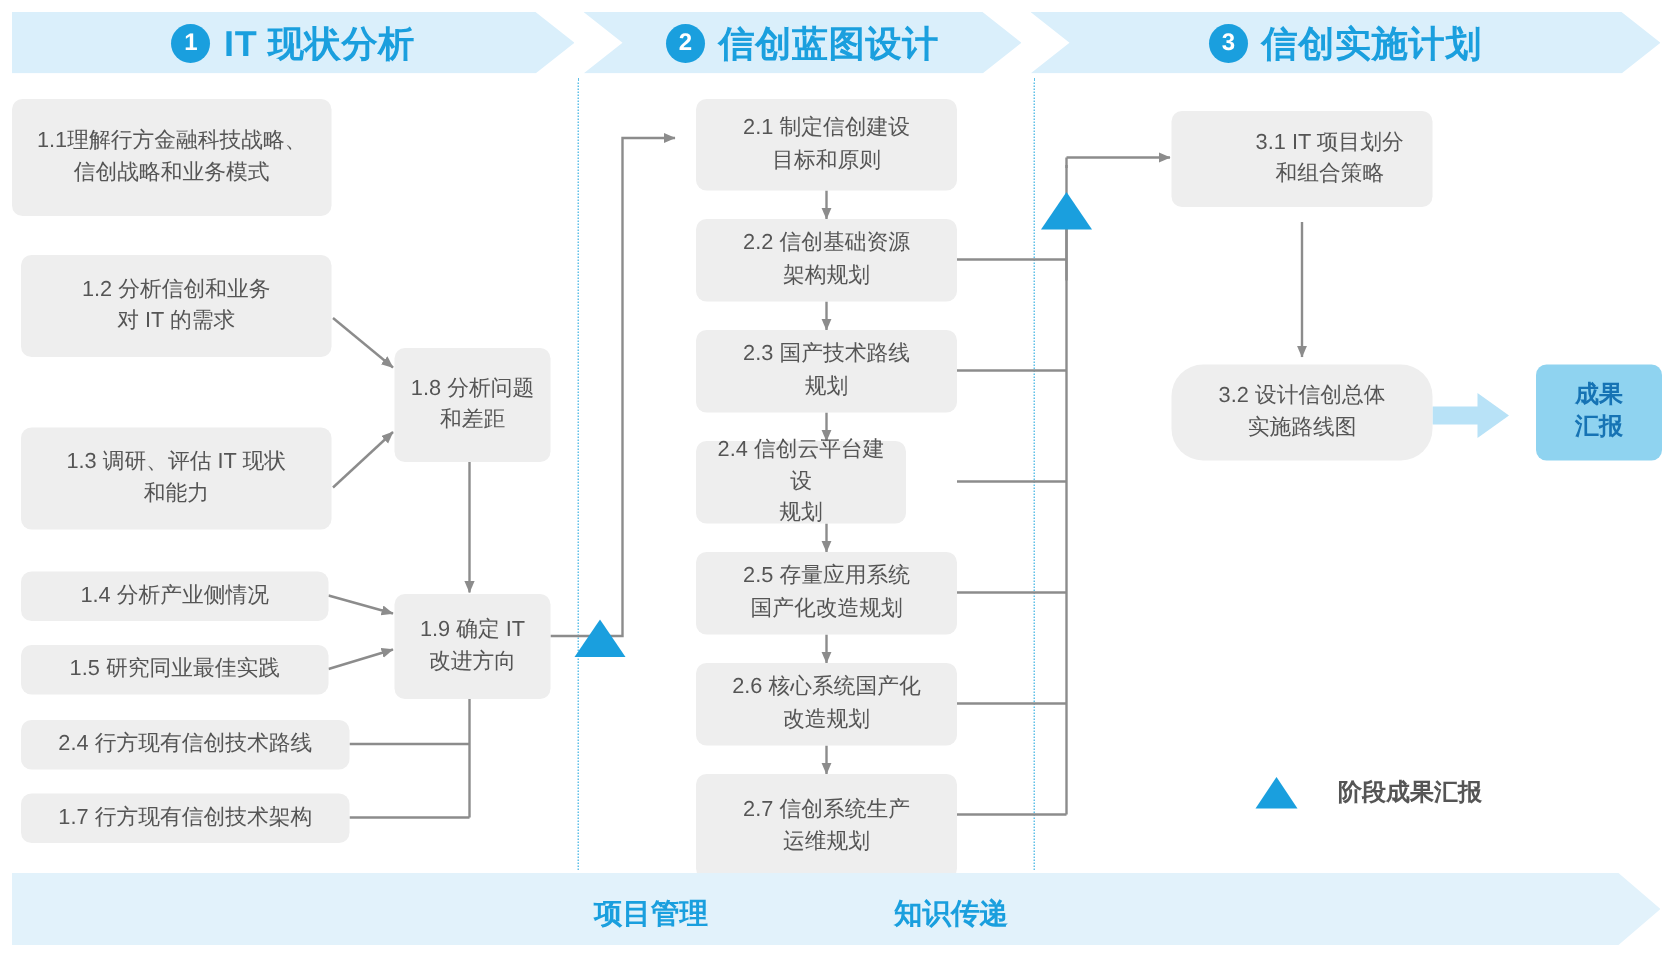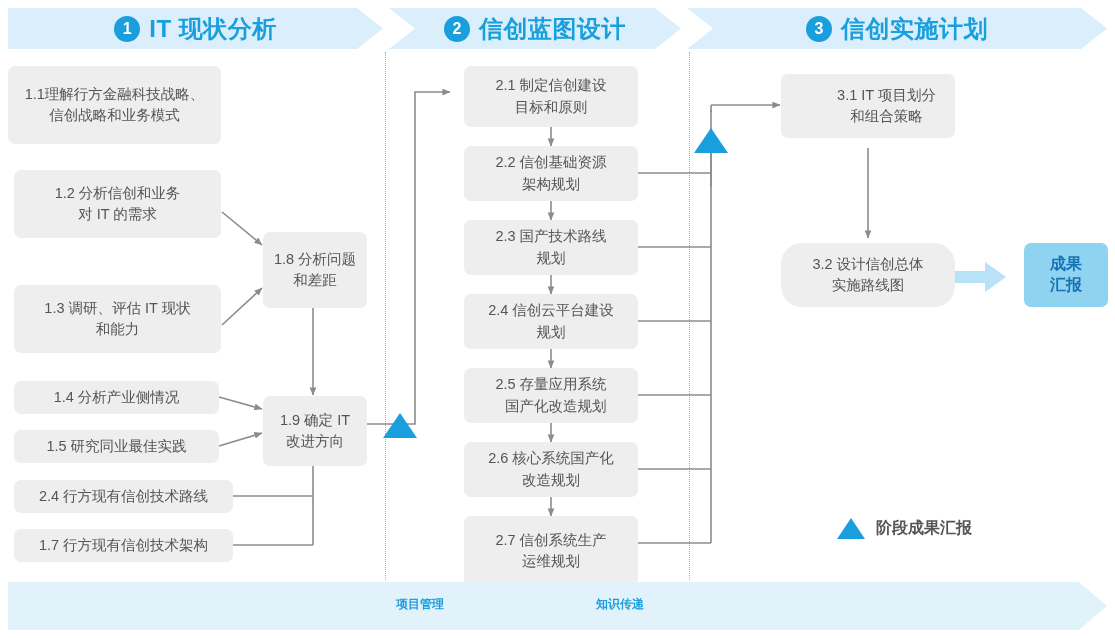--- a/index.html
+++ b/index.html
@@ -84,35 +84,35 @@
     border-left:17px solid transparent;
     border-right:17px solid transparent;
     border-bottom:25px solid #1a9fde;
   }
   .tri.small{
     border-left-width:14px;border-right-width:14px;border-bottom-width:21px;
   }
   
   .legend{
     position:absolute;
-    display:flex;align-items:center;gap:11px;
+    display:flex;align-items:center;gap:27px;
   }
   .legend-label{
     color:#555;font-size:16px;font-weight:bold;white-space:nowrap;
   }
   
   .footer-band{
     position:absolute;
     left:8px;top:582px;width:1099px;height:48px;
     background:#e2f2fb;
     clip-path:polygon(0 0, calc(100% - 28px) 0, 100% 50%, calc(100% - 28px) 100%, 0 100%);
   }
   .footer-label{
     position:absolute;
-    color:#1a9fde;font-size:12px;font-weight:bold;white-space:nowrap;
+    color:#1a9fde;font-size:19px;font-weight:bold;white-space:nowrap;
     top:596px;
   }
 </style>
 </head>
 <body>
 
 <div id="canvas">
 
   <div class="phase-band p1">
     <div class="phase-inner">
@@ -240,25 +240,25 @@
 目标和原则</span>
   </div>
   <div class="box" style="left:464px;top:146px;width:174px;height:55px;">
     <span style="white-space:pre-line;">2.2 信创基础资源
 架构规划</span>
   </div>
   <div class="box" style="left:464px;top:220px;width:174px;height:55px;">
     <span style="white-space:pre-line;">2.3 国产技术路线
 规划</span>
   </div>
-  <div class="box" style="left:464px;top:294px;width:174px;height:55px;">
+  <div class="box" style="left:464px;top:294px;width:140px;height:55px;">
     <span style="white-space:pre-line;">2.4 信创云平台建设
 规划</span>
   </div>
-  <div class="box" style="left:464px;top:368px;width:174px;height:55px;text-align:right;">
+  <div class="box" style="left:464px;top:368px;width:174px;height:55px;">
     <span style="white-space:pre-line;">2.5 存量应用系统
 国产化改造规划</span>
   </div>
   <div class="box" style="left:464px;top:442px;width:174px;height:55px;">
     <span style="white-space:pre-line;">2.6 核心系统国产化
 改造规划</span>
   </div>
   <div class="box" style="left:464px;top:516px;width:174px;height:70px;">
     <span style="white-space:pre-line;">2.7 信创系统生产
 运维规划</span>

